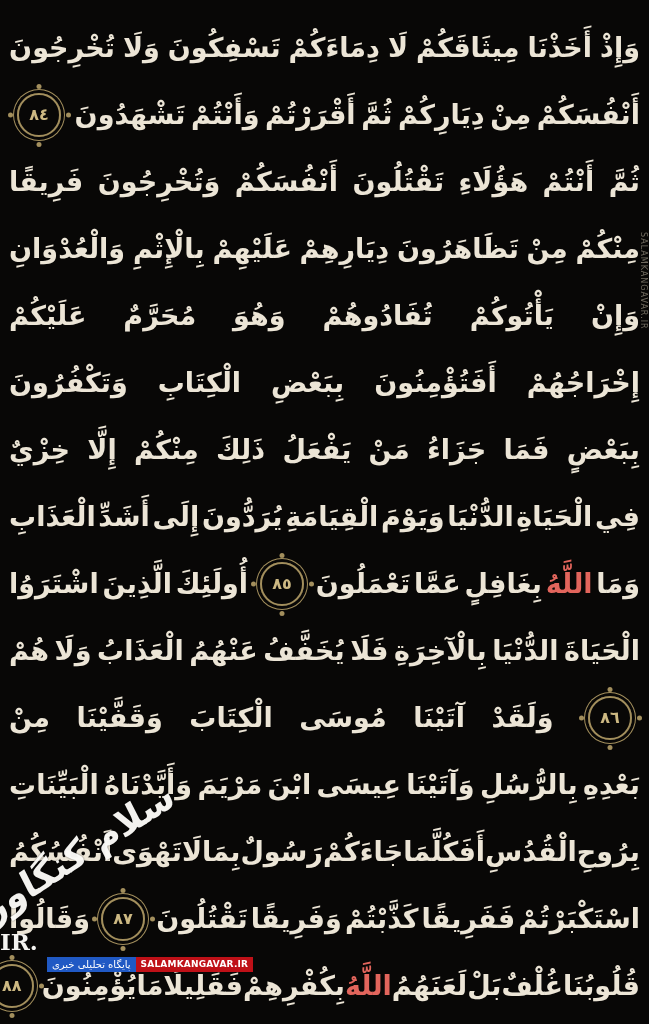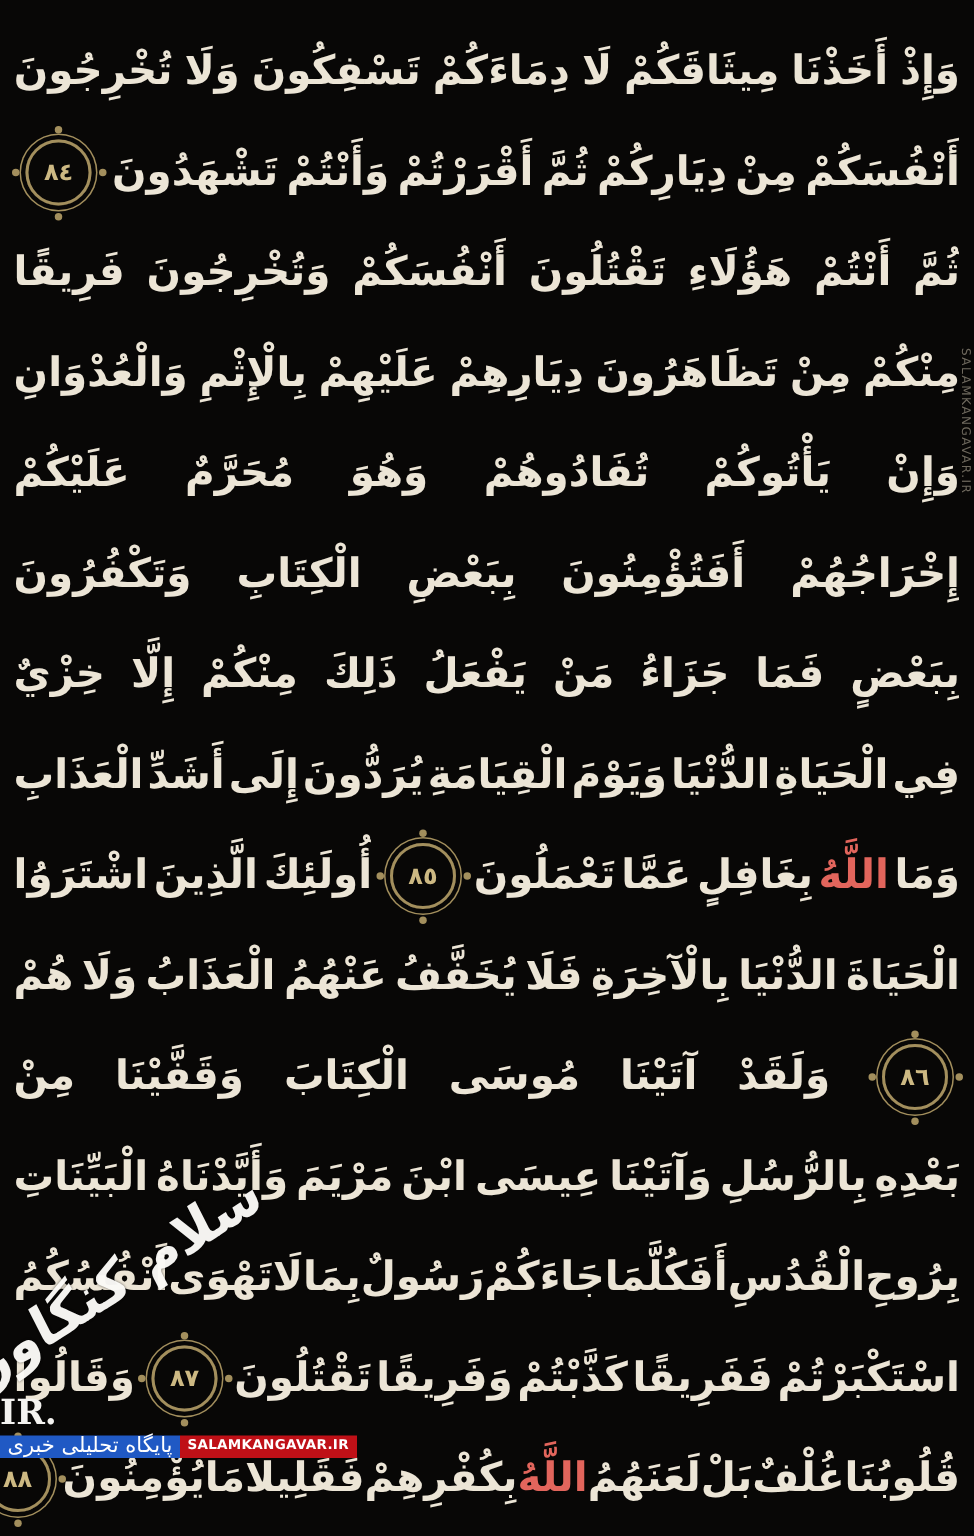--- a/index.html
+++ b/index.html
@@ -63,22 +63,22 @@
     position:absolute; left:0; bottom:71px;
     font-family:"DejaVu Serif", serif; font-weight:700;
     font-size:23px; line-height:1; color:#f4f3f0;
   }
   .wm-bar {
     position:absolute; left:0; bottom:52px;
     display:flex; height:15px; align-items:stretch;
   }
   .wm-bar-fa {
     background:var(--bar-blue, #2059c4); color:#fff;
-    font-size:14px; line-height:15px; padding:0 5px;
-    direction:rtl; white-space:nowrap;
+    font-size:10px; line-height:15px; padding:0 5px;
+    direction:rtl; white-space:nowrap;margin-left:47px;
   }
   .wm-bar-en {
     background:var(--bar-red, #bf1017); color:#fff;
     font-size:9px; font-weight:700; line-height:15px;
     padding:0 5px; letter-spacing:.2px; white-space:nowrap;
   }
 
   
   .side-mark {
     position:absolute; right:1px; top:232px;

